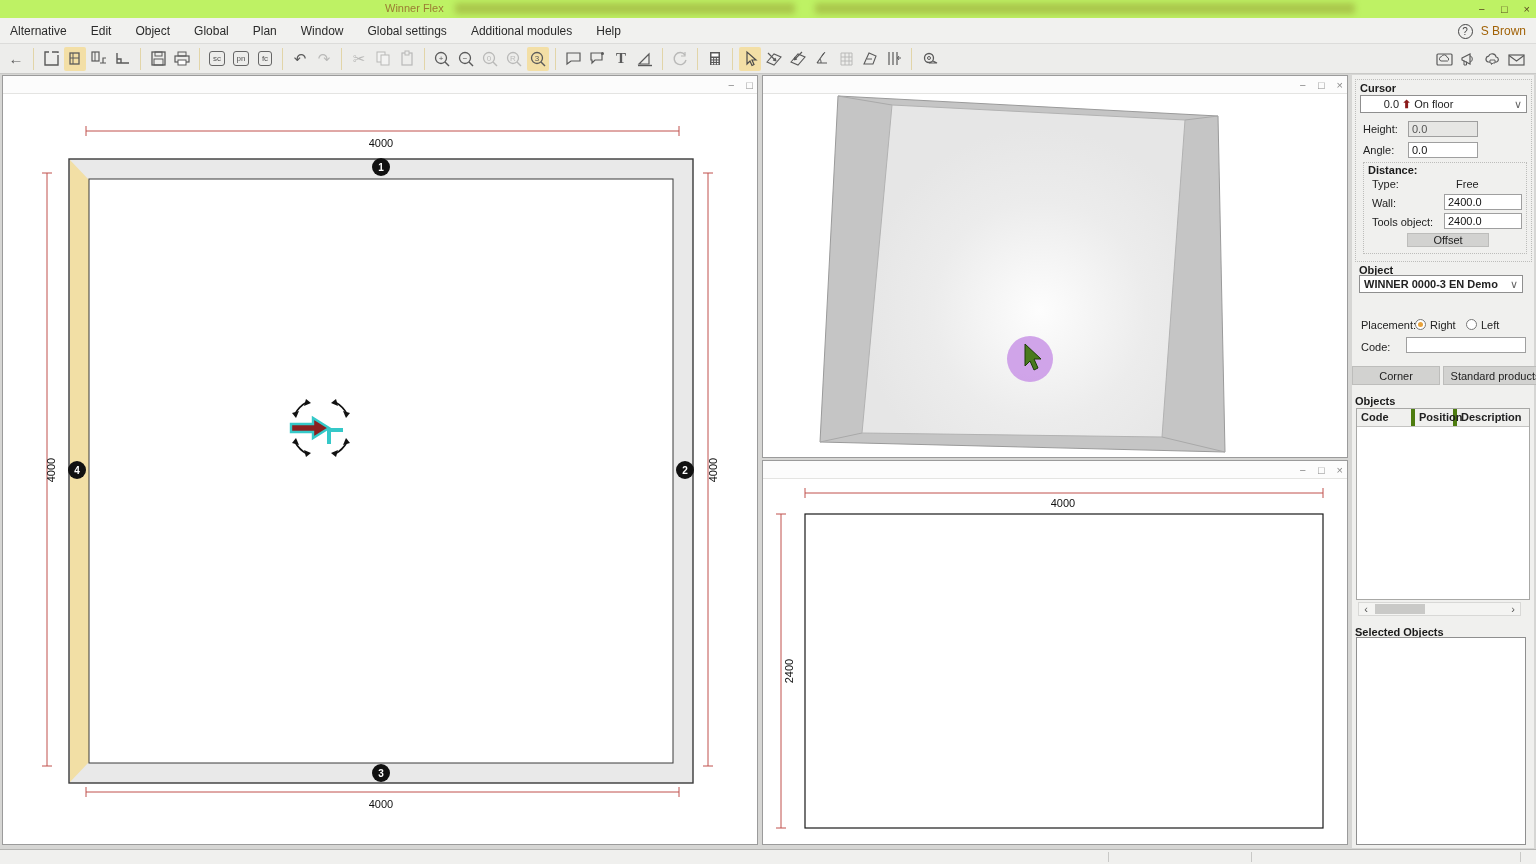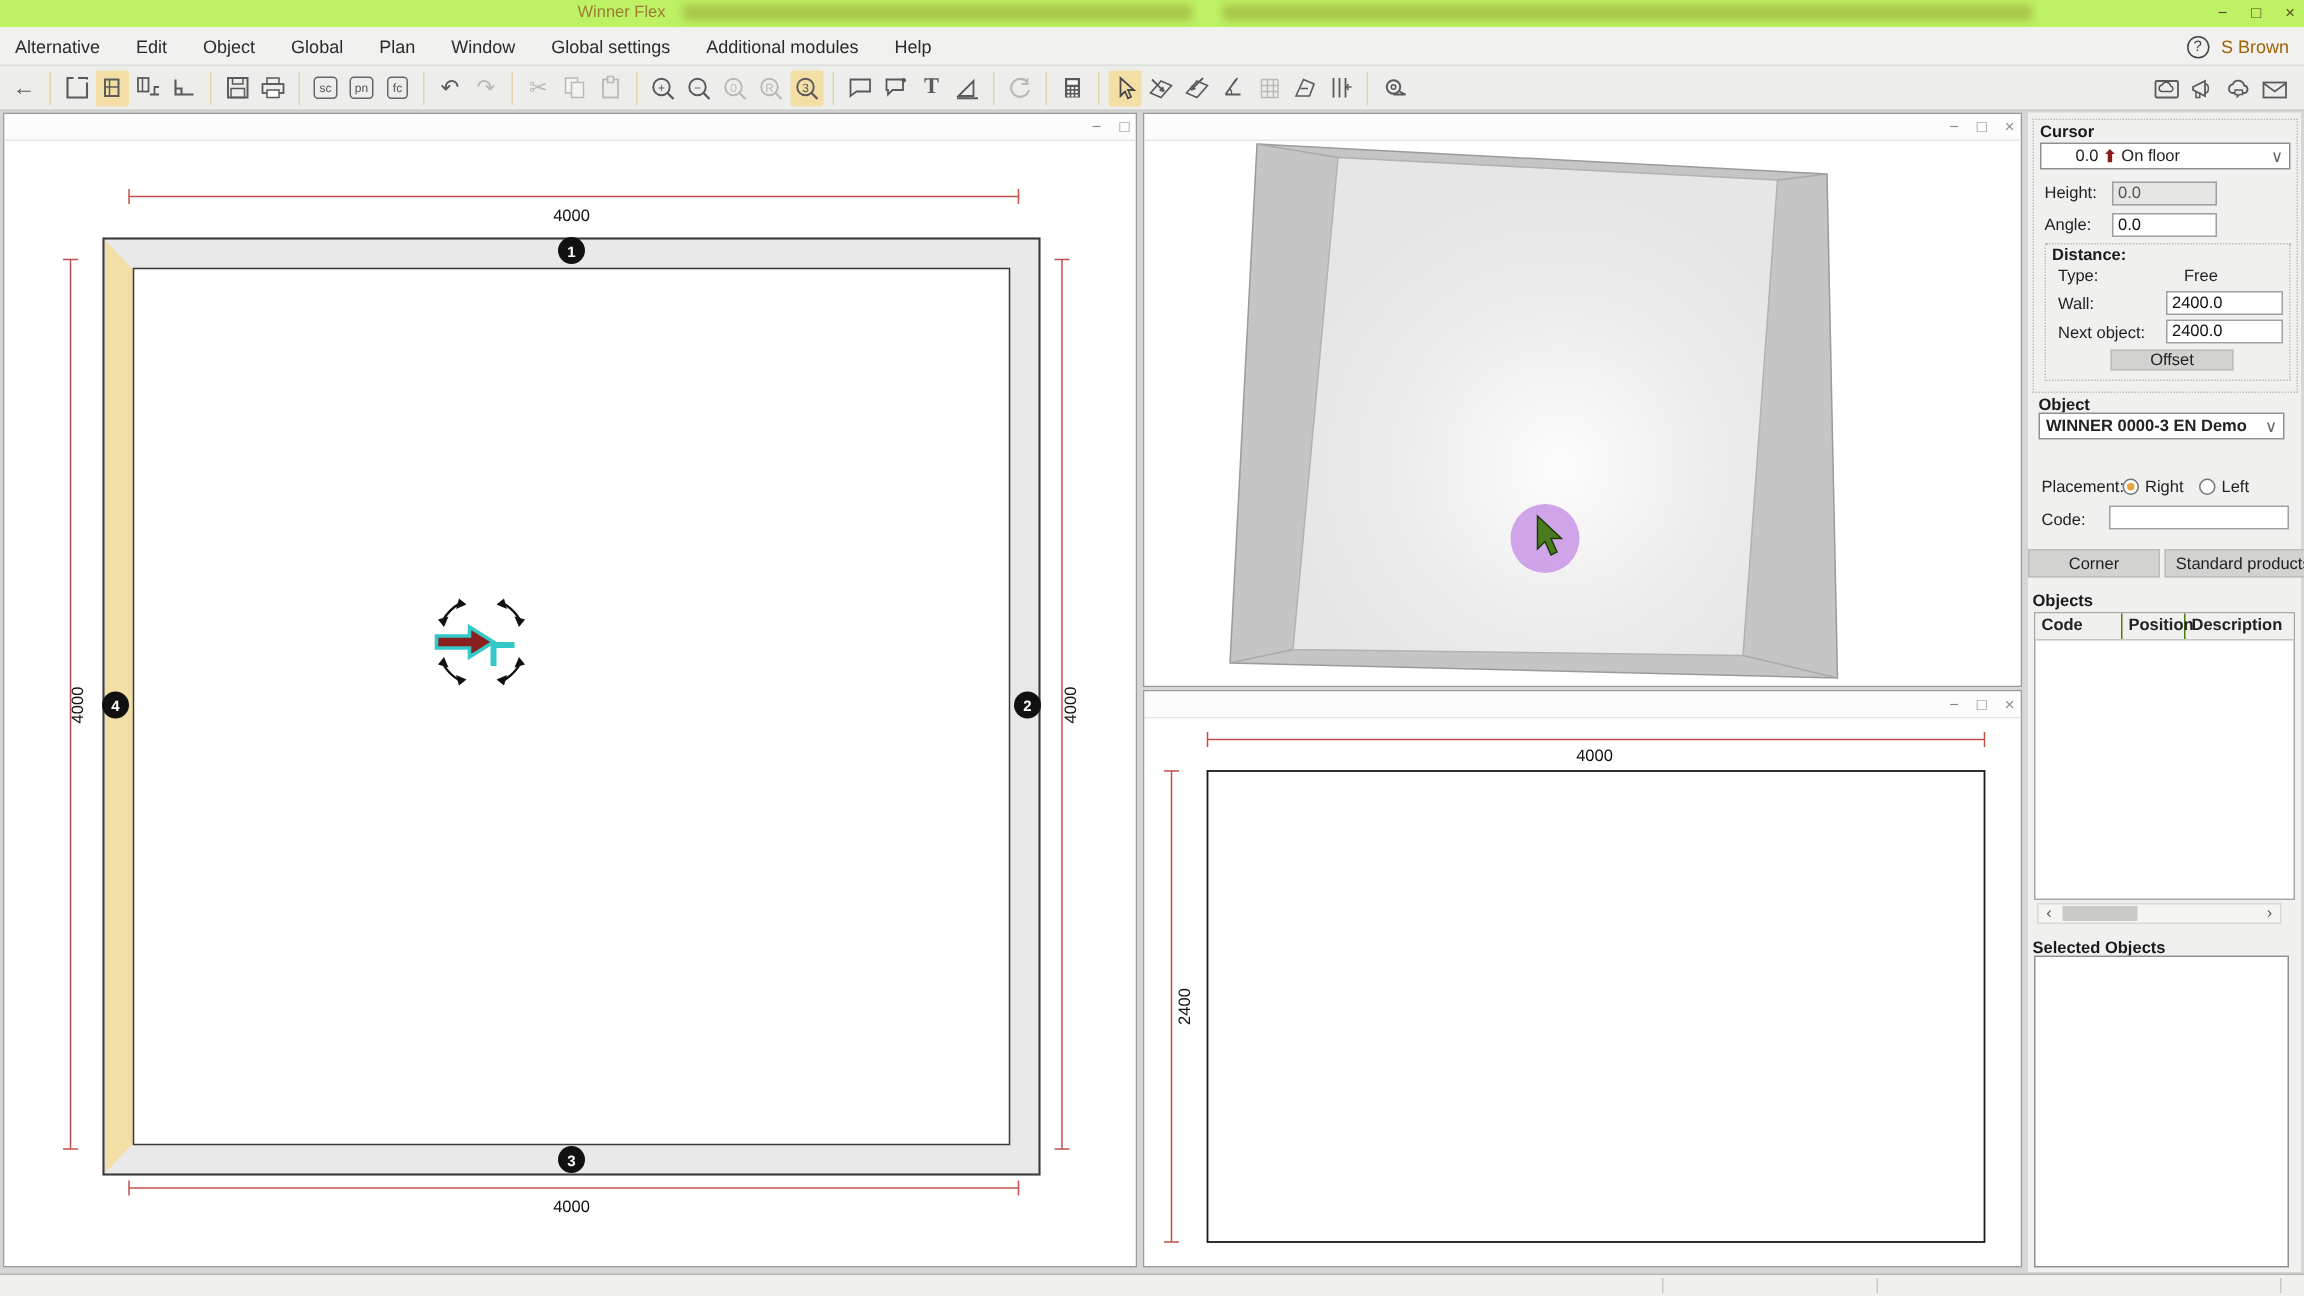--- a/index.html
+++ b/index.html
@@ -57,21 +57,21 @@
   .fld { position:absolute; background:#fff; border:1px solid #9f9f9f; height:16px; font-size:11px; padding:1px 3px; color:#111; }
   .fld.disabled { background:#e6e6e4; color:#555; }
   .gbtn { position:absolute; background:#d2d2d0; border:1px solid #bdbdbb; font-size:11px; color:#222; display:flex; align-items:center; justify-content:center; }
   .radio { width:11px; height:11px; border:1px solid #777; border-radius:50%; background:#fff; display:inline-block; position:relative; }
   .radio.sel::after { content:""; position:absolute; left:2px; top:2px; width:5px; height:5px; border-radius:50%; background:#e8a33c; }
   .lbl { position:absolute; font-size:11px; color:#222; }
   .red-up { color:#8b1a1a; font-size:11px; font-weight:bold; margin:0 3px; }
 
   .obj-table { position:absolute; left:4px; top:333px; width:174px; height:192px; border:1px solid #a8a8a6; background:#fff; }
   .obj-head { display:flex; height:18px; background:#f0f0ee; border-bottom:1px solid #c4c4c2; font-weight:bold; font-size:11px; }
-  .obj-head div { padding:2px 4px; border-right:1px solid #4d7c0f; }
+  .obj-head div { padding:2px 4px; border-right:4px solid #4d7c0f; }
   .oc1 { width:58px; } .oc2 { width:42px; } .oc3 { flex:1; border-right:none !important; }
 
   .hscroll { position:absolute; left:6px; top:527px; width:163px; height:14px; background:#f4f4f2; border:1px solid #d8d8d6; display:flex; align-items:center; }
   .hs-arrow { width:14px; text-align:center; font-size:11px; color:#555; }
   .hs-thumb { width:50px; height:10px; background:#c9c9c7; margin-left:2px; }
   .hs-spacer { flex:1; }
 
   .sel-box { position:absolute; left:4px; top:562px; width:170px; height:208px; background:#fff; border:1px solid #8f8f8f; }
 
   
@@ -513,21 +513,21 @@
       <div class="fld disabled" style="left:52px;top:41px;width:70px;">0.0</div>
       <span class="lbl" style="left:7px;top:64px;">Angle:</span>
       <div class="fld" style="left:52px;top:62px;width:70px;">0.0</div>
 
       <div class="dotted-box" style="position:absolute;left:7px;top:82px;width:164px;height:92px;">
         <span class="panel-label" style="position:absolute;left:4px;top:1px;">Distance:</span>
         <span class="lbl" style="left:8px;top:15px;">Type:</span>
         <span class="lbl" style="left:92px;top:15px;">Free</span>
         <span class="lbl" style="left:8px;top:34px;">Wall:</span>
         <div class="fld" style="left:80px;top:31px;width:78px;">2400.0</div>
-        <span class="lbl" style="left:8px;top:53px;">Next object:</span>
+        <span class="lbl" style="left:8px;top:53px;">Tools object:</span>
         <div class="fld" style="left:80px;top:50px;width:78px;">2400.0</div>
         <div class="gbtn" style="left:43px;top:70px;width:82px;height:14px;">Offset</div>
       </div>
     </div>
 
     <span class="panel-label" style="position:absolute;left:7px;top:189px;">Object</span>
     <div class="dropdown" style="left:7px;top:200px;width:164px;font-weight:bold;">
       <span>WINNER 0000-3 EN Demo</span>
       <span class="chev" style="font-weight:normal;">∨</span>
     </div>

